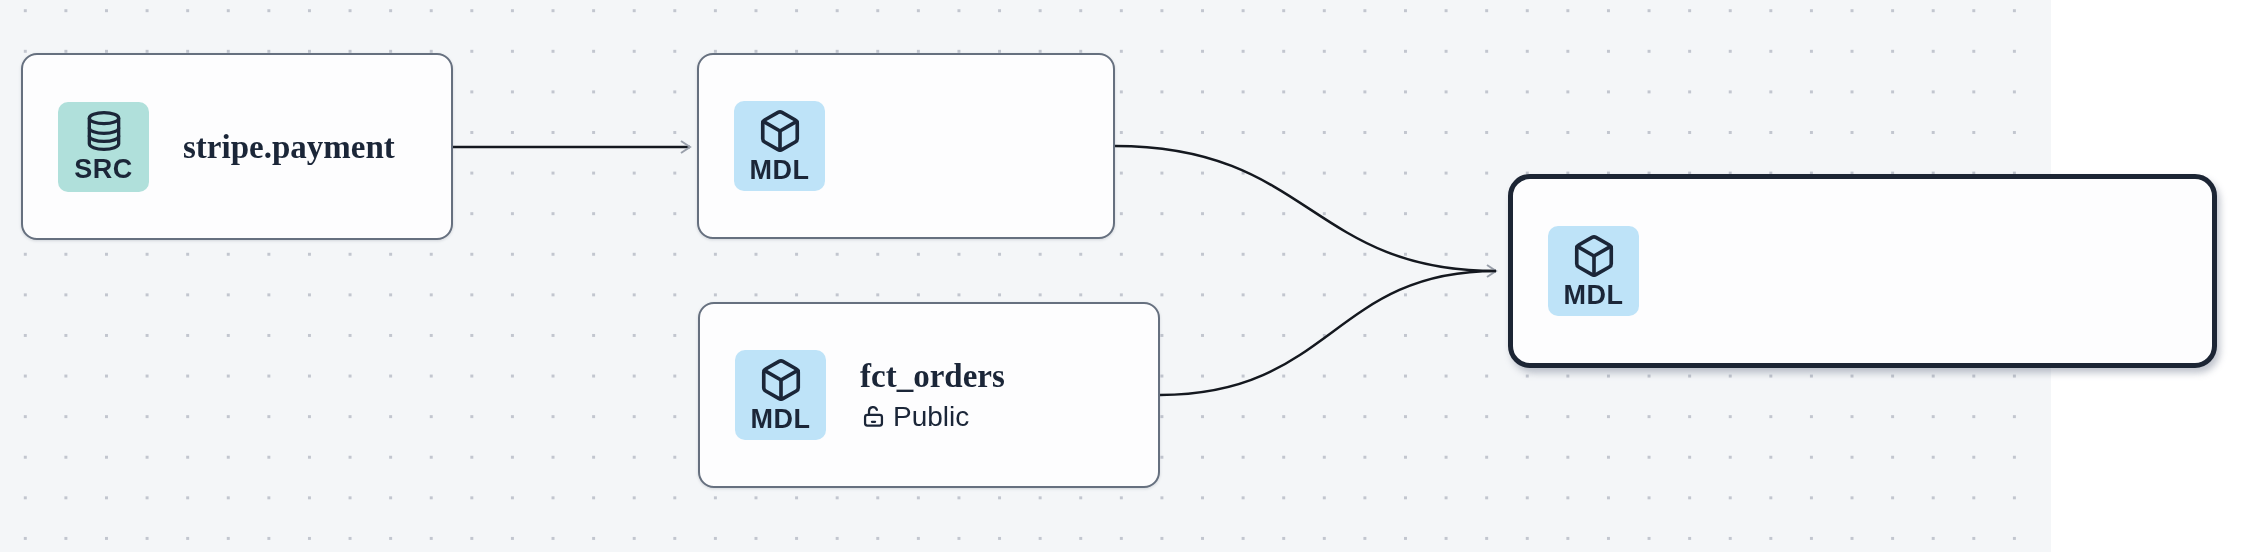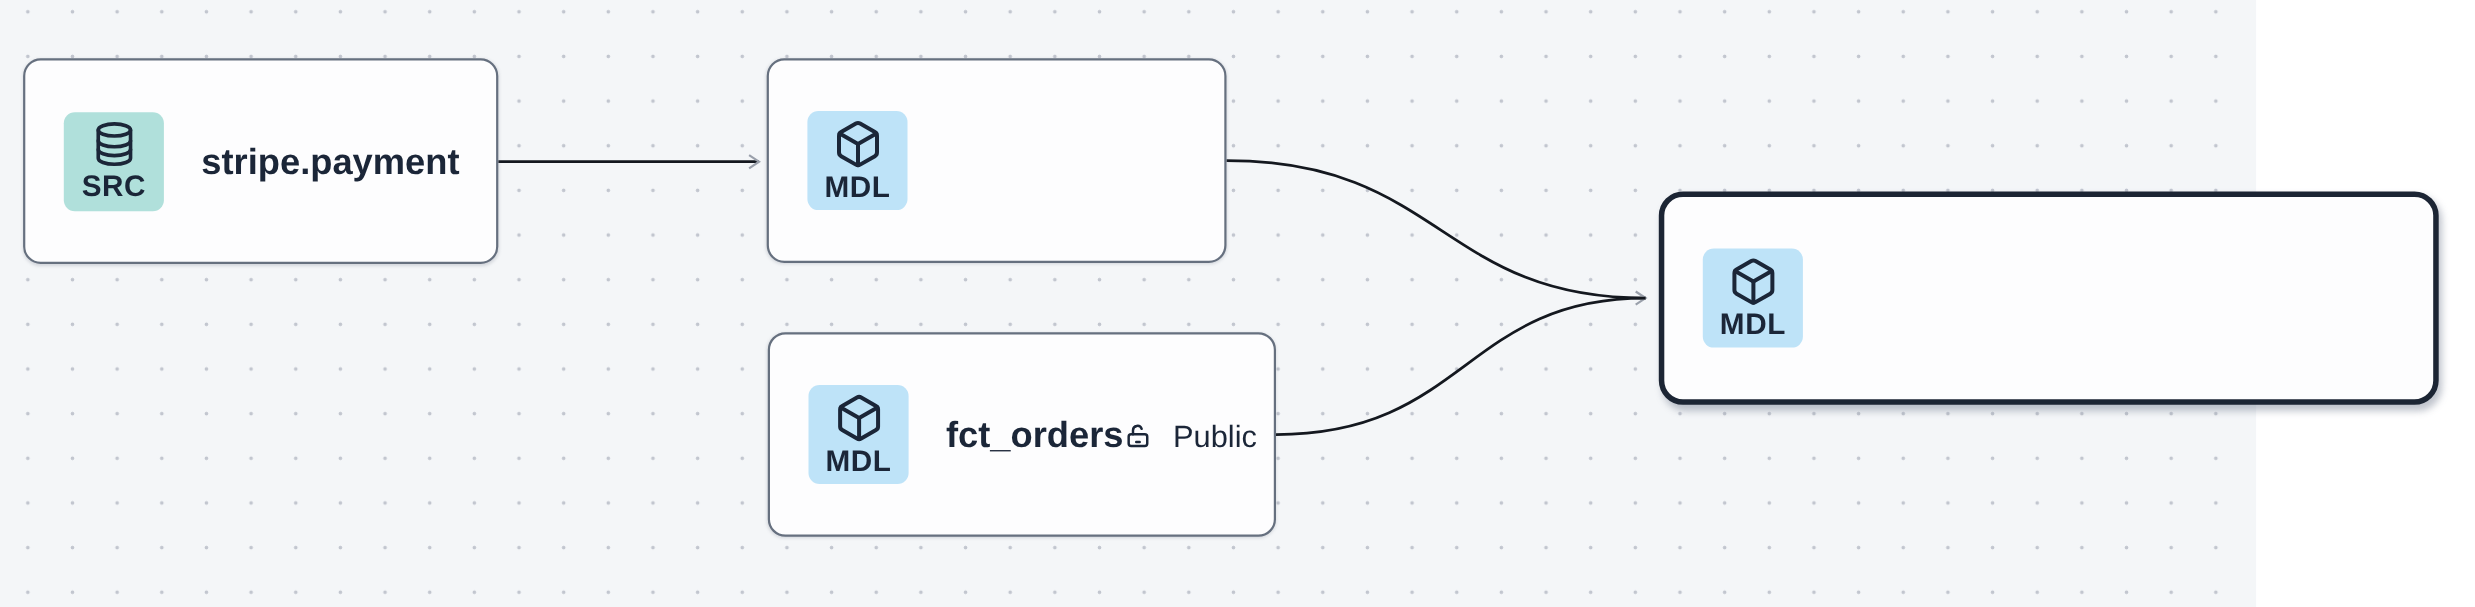--- a/index.html
+++ b/index.html
@@ -73,29 +73,31 @@
     font-weight: 700;
     letter-spacing: 0.5px;
     line-height: 30px;
     color: #1b2638;
   }
   .node-title {
     font-size: 33px;
     font-weight: 600;
     line-height: 40px;
     white-space: nowrap;
+    font-family: Liberation Serif, serif;
   }
   .node-text-col {
     display: flex;
+    flex-direction: column;
     justify-content: space-between;
   }
   .node-subtitle {
     display: flex;
     align-items: center;
-    gap: 18px;
+    gap: 6px;
     font-size: 28px;
     font-weight: 500;
     line-height: 36px;
     margin-top: 3px;
   }
   .node-subtitle svg {
     display: block;
     stroke: #1b2638;
     fill: none;
     stroke-linecap: round;

